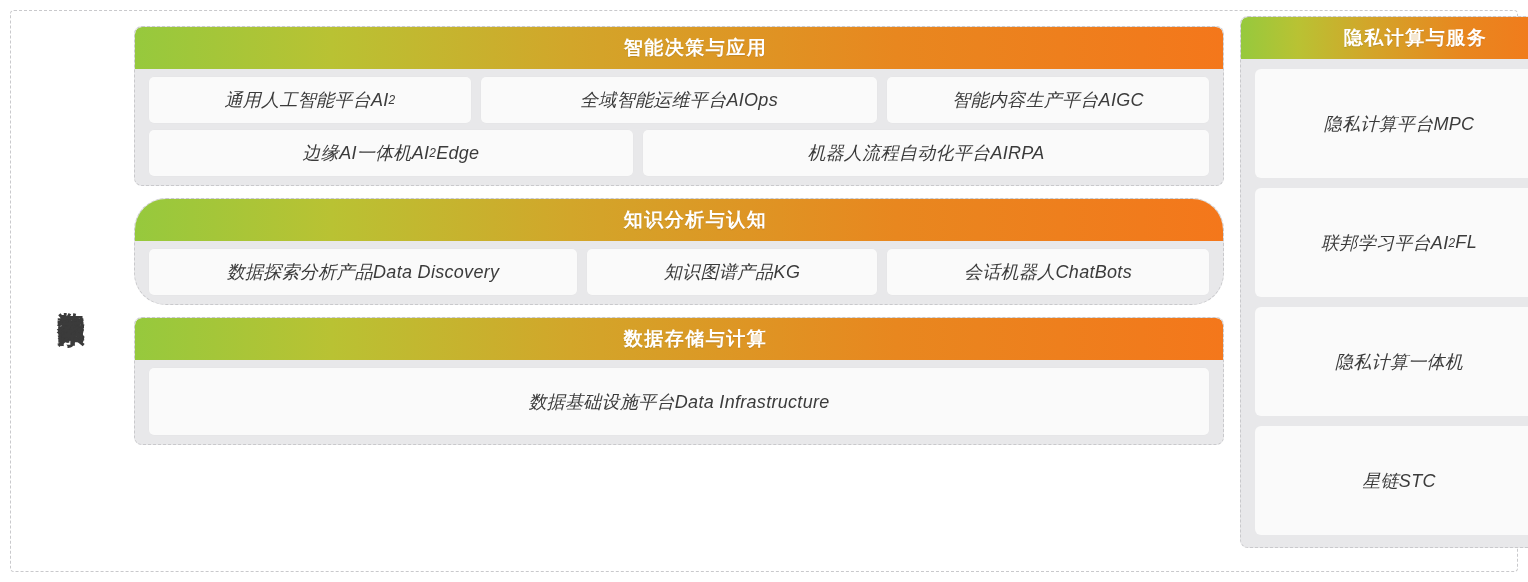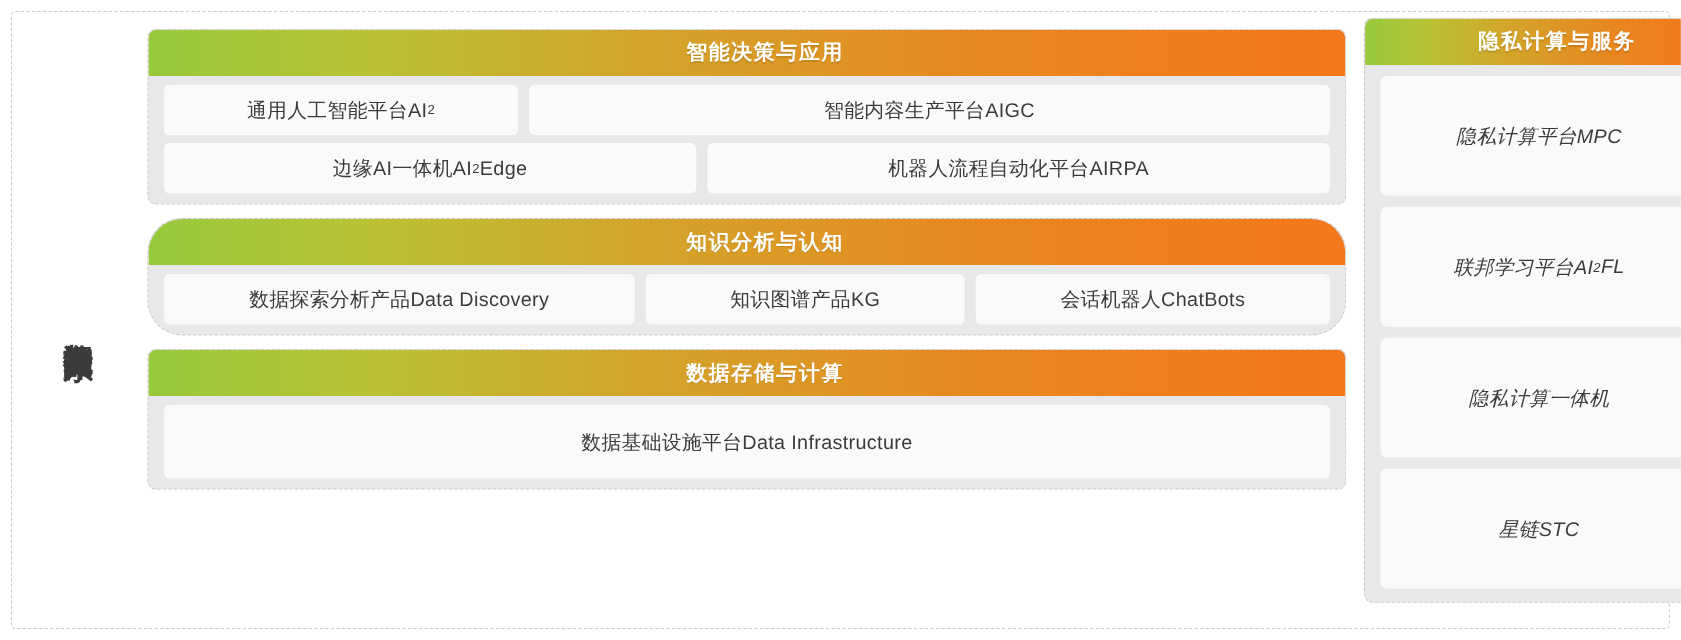--- a/index.html
+++ b/index.html
@@ -119,20 +119,21 @@
     justify-content: center;
     font-size: 18px;
     color: #3b3b3b;
     font-weight: 500;
     letter-spacing: 0.3px;
     box-sizing: border-box;
     padding: 0 10px;
     text-align: right;
     white-space: nowrap;
     box-shadow: 0 0 0 0.5px rgba(0,0,0,0.015);
+    font-style: italic;
   }
 
   
   .w-322 { flex: 0 0 322px; }
   .w-396 { flex: 0 0 396px; }
   .w-484 { flex: 0 0 484px; }
   .w-428 { flex: 0 0 428px; }
   .w-290 { flex: 0 0 290px; }
   .w-522 { flex: 0 0 522px; }
   .w-full { flex: 1 1 auto; }
@@ -186,20 +187,21 @@
 
   <div class="vertical-title">数据智能产品体系</div>
 
   <div class="main-col">
 
     <div class="group g-apps">
       <div class="group-header">智能决策与应用</div>
       <div class="group-body">
         <div class="tile-row">
           <div class="tile w-322">通用人工智能平台AI<sup>2</sup></div>
+          <div class="tile w-396">全域智能运维平台AIOps</div>
           <div class="tile w-full">智能内容生产平台AIGC</div>
         </div>
         <div class="tile-row">
           <div class="tile w-484">边缘AI一体机AI<sup>2</sup> Edge</div>
           <div class="tile w-full">机器人流程自动化平台AIRPA</div>
         </div>
       </div>
     </div>
 
     <div class="group g-know">

